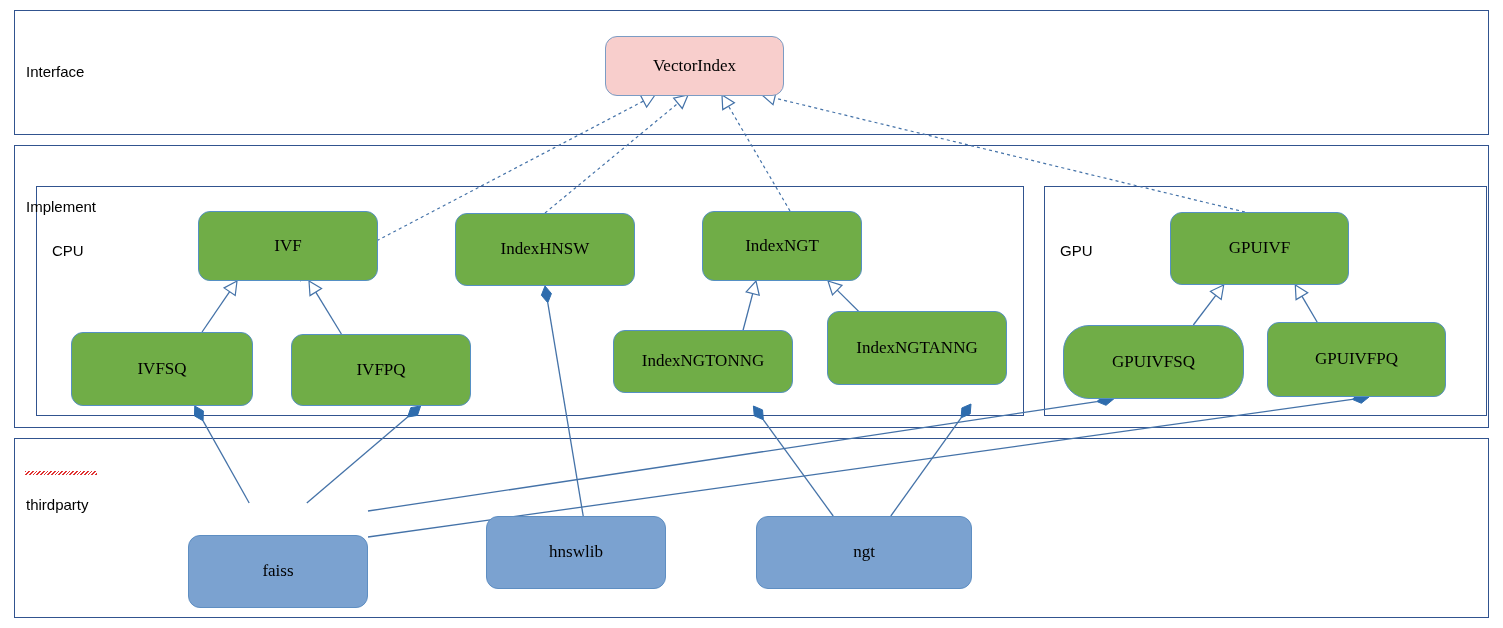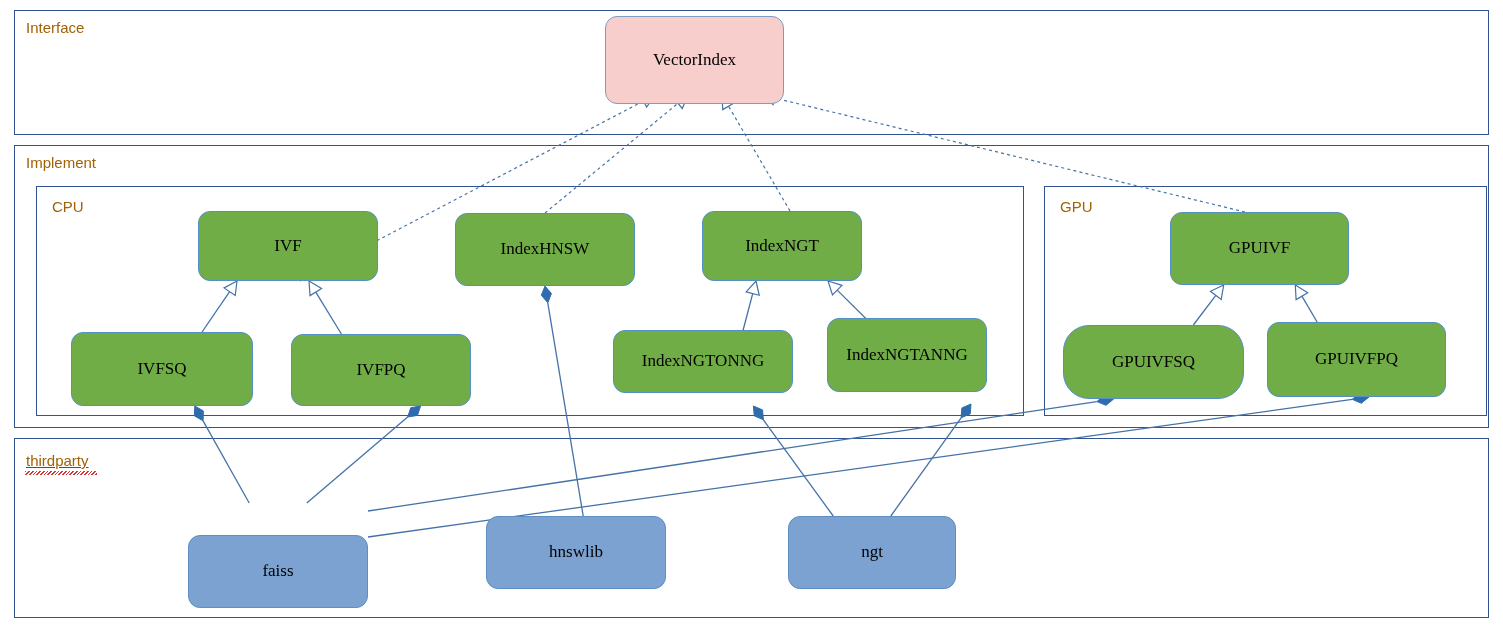--- a/index.html
+++ b/index.html
@@ -1,21 +1,21 @@
 <!DOCTYPE html>
 <html><head>
 <meta charset="utf-8">
 <style>
   html,body{margin:0;padding:0;background:#ffffff;}
   body{font-family:"Liberation Sans",sans-serif;}
   #stage{position:relative;width:1503px;height:628px;background:#ffffff;overflow:hidden;}
 
   .group{position:absolute;border:1.5px solid #31538f;background:transparent;box-sizing:border-box;}
-  .group-label{position:absolute;font-family:"Liberation Sans",sans-serif;font-size:15px;color:#a16207;white-space:nowrap;}
-  .group-label.spell{ text-decoration:underline; text-decoration-color:#31538f; }
+  .group-label{position:absolute;font-family:"Liberation Sans",sans-serif;font-size:15px;color:#000000;white-space:nowrap;margin-top:44px;}
+  .group-label.spell{ text-decoration-color:#31538f; }
   .spell-wave{position:absolute;height:4px;}
 
   .node{position:absolute;box-sizing:border-box;border-radius:12px;
         display:flex;align-items:center;justify-content:center;
         font-family:"Liberation Serif",serif;font-size:17px;color:#000000;
         text-align:center;line-height:1.1;}
   .node.iface{background:#f8cecc;border:1.4px solid #7b9cc4;}
   .node.cls{background:#70ad47;border:1.4px solid #5590c4;}
   .node.lib{background:#7ba2d0;border:1.4px solid #5e8ec2;}
 
@@ -108,56 +108,56 @@
         <line class="edge" x1="833.2" y1="516" x2="763.3825480537761" y2="419.7604045854056"></line>
         <polygon class="solid-dia" points="753.4,406 762.5193954025098,409.88543787657 763.3825480537761,419.7604045854056 754.2631526512663,415.8749667088356"></polygon>
       </g>
       <g>
         <line class="edge" x1="890.8" y1="516" x2="961.1026142751823" y2="417.8217855508677"></line>
         <polygon class="solid-dia" points="971,404 970.1978428028515,413.8801084928791 961.1026142751823,417.8217855508677 961.9047714723308,407.9416770579885"></polygon>
       </g>
     </svg>
 
   <div id="node-layer">
-      <div class="node iface" style="left: 605px; top: 16px; width: 179px; height: 88px; text-align: right;">
+      <div class="node iface" style="left: 605px; top: 36px; width: 179px; height: 60px; text-align: right;">
         <span>VectorIndex</span>
       </div>
       <div class="node cls" style="left: 198px; top: 211px; width: 180px; height: 70px;">
         <span>IVF</span>
       </div>
       <div class="node cls" style="left: 455px; top: 213px; width: 180px; height: 73px;">
         <span>IndexHNSW</span>
       </div>
       <div class="node cls" style="left: 702px; top: 211px; width: 160px; height: 70px;">
         <span>IndexNGT</span>
       </div>
       <div class="node cls" style="left: 71px; top: 332px; width: 182px; height: 74px;">
         <span>IVFSQ</span>
       </div>
       <div class="node cls" style="left: 291px; top: 334px; width: 180px; height: 72px;">
         <span>IVFPQ</span>
       </div>
       <div class="node cls" style="left: 613px; top: 330px; width: 180px; height: 63px;">
         <span>IndexNGTONNG</span>
       </div>
-      <div class="node cls" style="left: 827px; top: 318px; width: 160px; height: 74px;">
+      <div class="node cls" style="left: 827px; top: 311px; width: 180px; height: 74px;">
         <span>IndexNGTANNG</span>
       </div>
       <div class="node cls" style="left: 1170px; top: 212px; width: 179px; height: 73px;">
         <span>GPUIVF</span>
       </div>
       <div class="node cls" style="left: 1063px; top: 325px; width: 181px; height: 74px; border-radius: 26px;">
         <span>GPUIVFSQ</span>
       </div>
       <div class="node cls" style="left: 1267px; top: 322px; width: 179px; height: 75px;">
         <span>GPUIVFPQ</span>
       </div>
       <div class="node lib" style="left: 188px; top: 503px; width: 180px; height: 73px; margin-top: 32px;">
         <span>faiss</span>
       </div>
       <div class="node lib" style="left: 486px; top: 516px; width: 180px; height: 73px;">
         <span>hnswlib</span>
       </div>
-      <div class="node lib" style="left: 788px; top: 516px; width: 168px; height: 73px;">
+      <div class="node lib" style="left: 756px; top: 516px; width: 216px; height: 73px;">
         <span>ngt</span>
       </div>
     </div>
 </div>
 
 </body></html>

